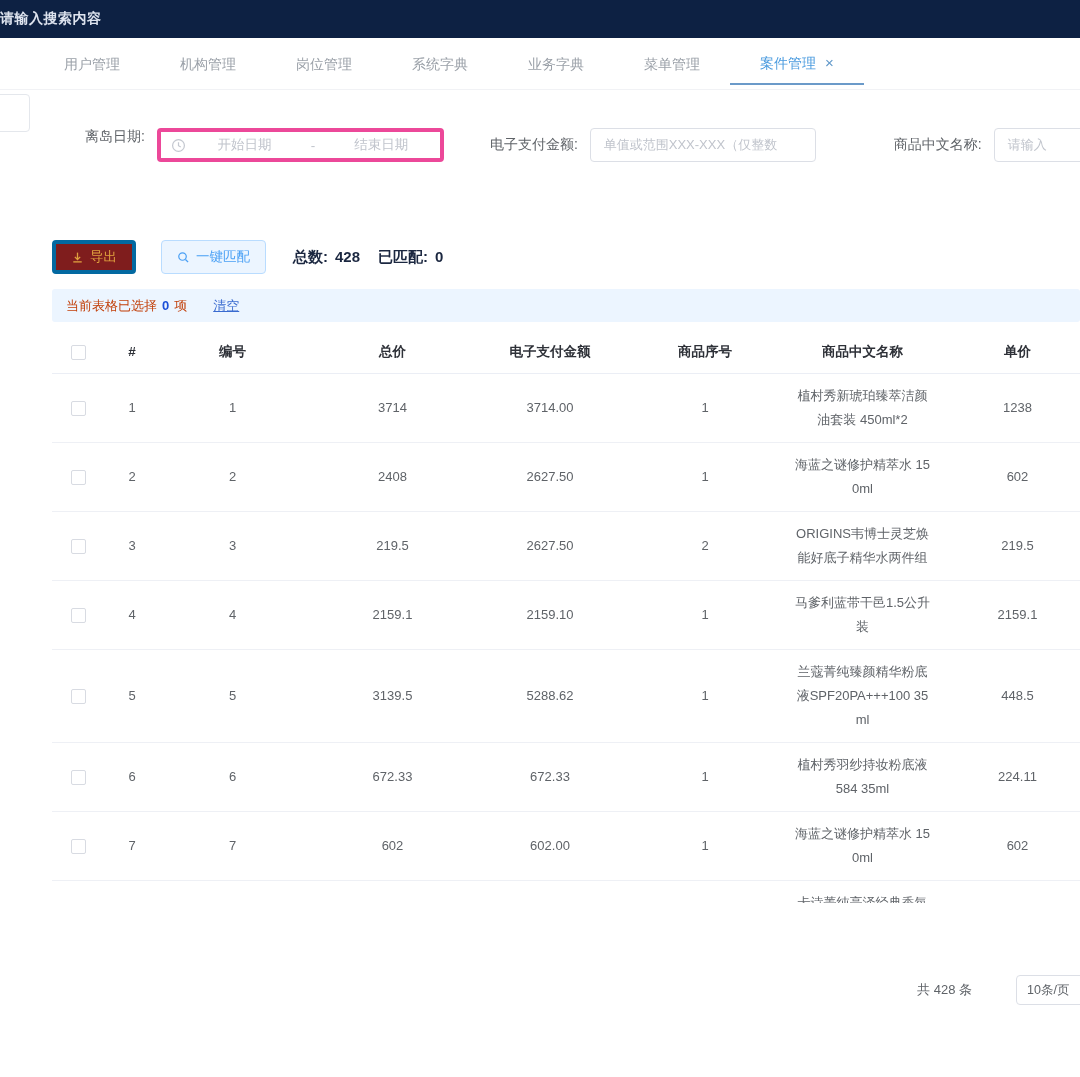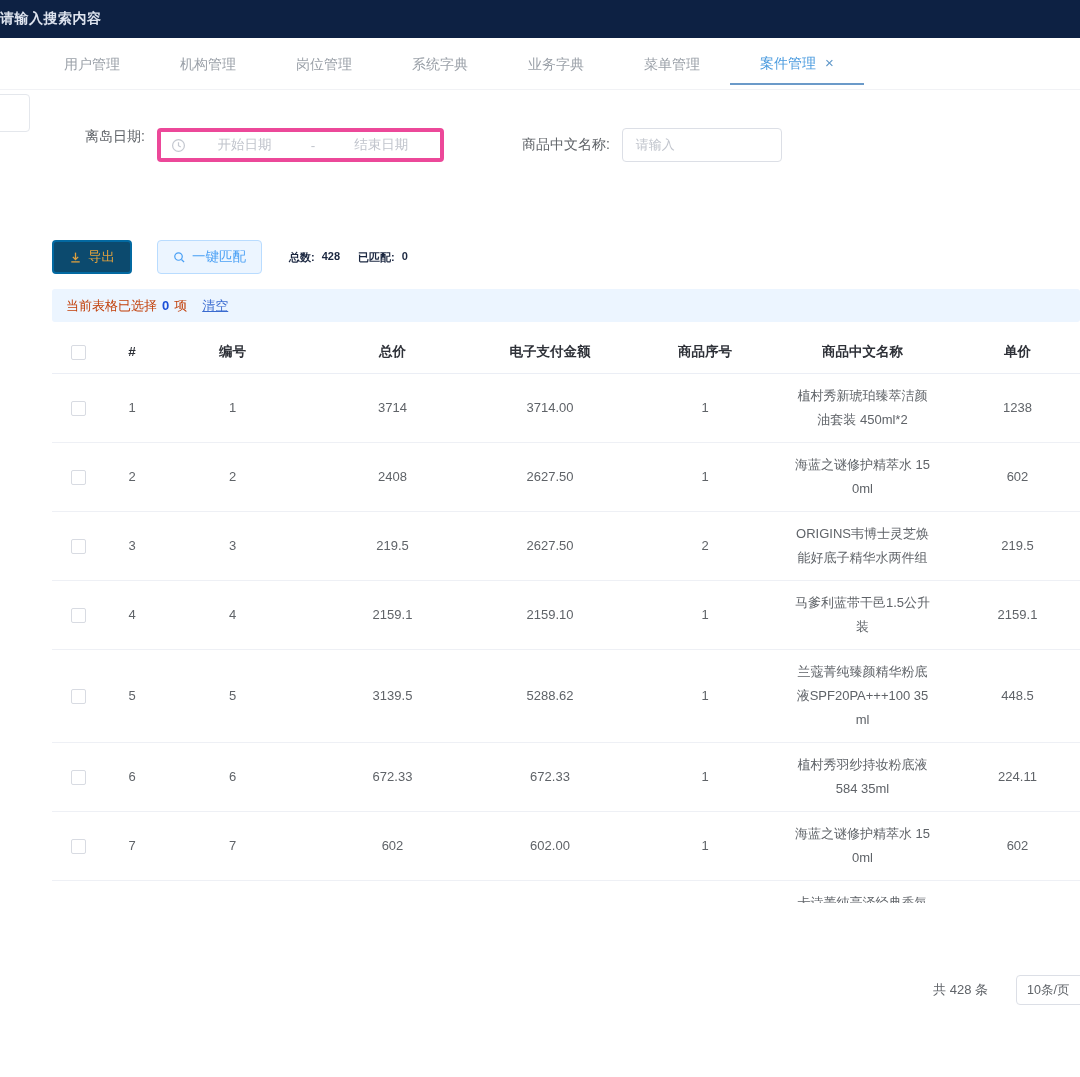--- a/index.html
+++ b/index.html
@@ -33,52 +33,52 @@
   .text-input { height:34px; border:1px solid #dcdfe6; border-radius:4px; display:flex;
     align-items:center; padding-left:13px; color:#c0c4cc; font-size:13px; background:#fff; }
   .amount-input { width:226px; }
   .group-name { margin-left:78px; display:flex; align-items:center; }
   .name-input { width:160px; }
 
   
   .toolbar { margin-top:78px; padding-left:52px; display:flex; align-items:center; }
   .btn { height:34px; border-radius:4px; font-size:13.5px; display:inline-flex;
     align-items:center; padding:0 15px; gap:6px; cursor:pointer; }
-  .btn-export { background:#0c4a6e; border:2px solid #0369a1; color:#e0a13e; }
+  .btn-export { background:#7f1d1d; border:4px solid #0369a1; color:#e0a13e; }
   .btn-match { background:#ecf5ff; border:1px solid #b9dcff; color:#4aa0f5; margin-left:25px; }
-  .stats { margin-left:27px; font-size:11px; font-weight:700; color:#1b2740;
+  .stats { margin-left:27px; font-size:15px; font-weight:700; color:#1b2740;
     display:flex; gap:18px; }
   .stat { display:flex; gap:7px; }
 
   
   .selection { margin:15px 0 0 52px; width:calc(100% - 52px); height:33px;
     background:#ecf5ff; border-radius:3px; display:flex; align-items:center;
     padding-left:14px; font-size:13px; }
   .sel-prefix,.sel-suffix { color:#c2410c; }
   .sel-count { color:#1b4fd8; font-weight:700; margin:0 5px; }
-  .sel-clear { color:#3a6bd0; margin-left:15px; cursor:pointer;text-decoration:underline; }
+  .sel-clear { color:#3a6bd0; margin-left:26px; cursor:pointer;text-decoration:underline; }
 
   
   .table-wrap { margin:9px 0 0 52px; max-height:572px; overflow:hidden;
     width:calc(100% - 52px); }
   table { border-collapse:collapse; table-layout:fixed; width:1048px; }
   th { height:42px; font-size:13.5px; font-weight:700; color:#2e3138;
     border-bottom:1px solid #ebeef5; text-align:center; background:#fff; }
   td { font-size:13px; color:#5f6368; text-align:center;
     border-bottom:1px solid #eef0f5; padding:10px 0; line-height:24px;
     vertical-align:middle; }
   tbody tr { height:68px; }
   .checkbox { display:inline-block; width:15px; height:15px; border:1px solid #d8dbe2;
     border-radius:2px; background:#fff; vertical-align:middle; cursor:pointer; }
   .name-cell { width:136px; margin:0 auto; word-break:break-all; }
 
   
   .footer { margin-top:72px; display:flex; align-items:center; justify-content:flex-end;
     font-size:13px; color:#5f6368; }
-  .footer-total { margin-right:28px; }
+  .footer-total { margin-right:44px; }
   .page-size { width:96px; height:30px; border:1px solid #dcdfe6; border-radius:4px;
     display:flex; align-items:center; padding-left:10px; font-size:12.5px;
     color:#5f6368; margin-right:-32px; background:#fff; cursor:pointer; }
 
   
   .ghost-box { position:absolute; left:-8px; top:94px; width:38px; height:38px;
     background:#fff; border:1px solid #e4e7ec; border-radius:4px; }
 </style>
 </head>
 <body>
@@ -107,20 +107,24 @@
   <div class="date-input">
     <span class="clock">
       <svg width="15" height="15" viewBox="0 0 16 16" fill="none" stroke="#c4c8d0" stroke-width="1.3">
         <circle cx="8" cy="8" r="6.3"></circle>
           <path d="M8 4.6V8.2l2.4 1.4"></path>
       </svg>
     </span>
     <span class="ph-start">开始日期</span>
     <span class="ph-sep">-</span>
     <span class="ph-end">结束日期</span>
+  </div>
+  <div class="group-amount">
+    <span class="f-label">电子支付金额:</span>
+    <div class="text-input amount-input">单值或范围XXX-XXX（仅整数</div>
   </div>
   <div class="group-name">
     <span class="f-label">商品中文名称:</span>
     <div class="text-input name-input">请输入</div>
   </div>
 </div>
 
 <div class="toolbar">
   <div class="btn btn-export">
     <span style="display:flex;">

